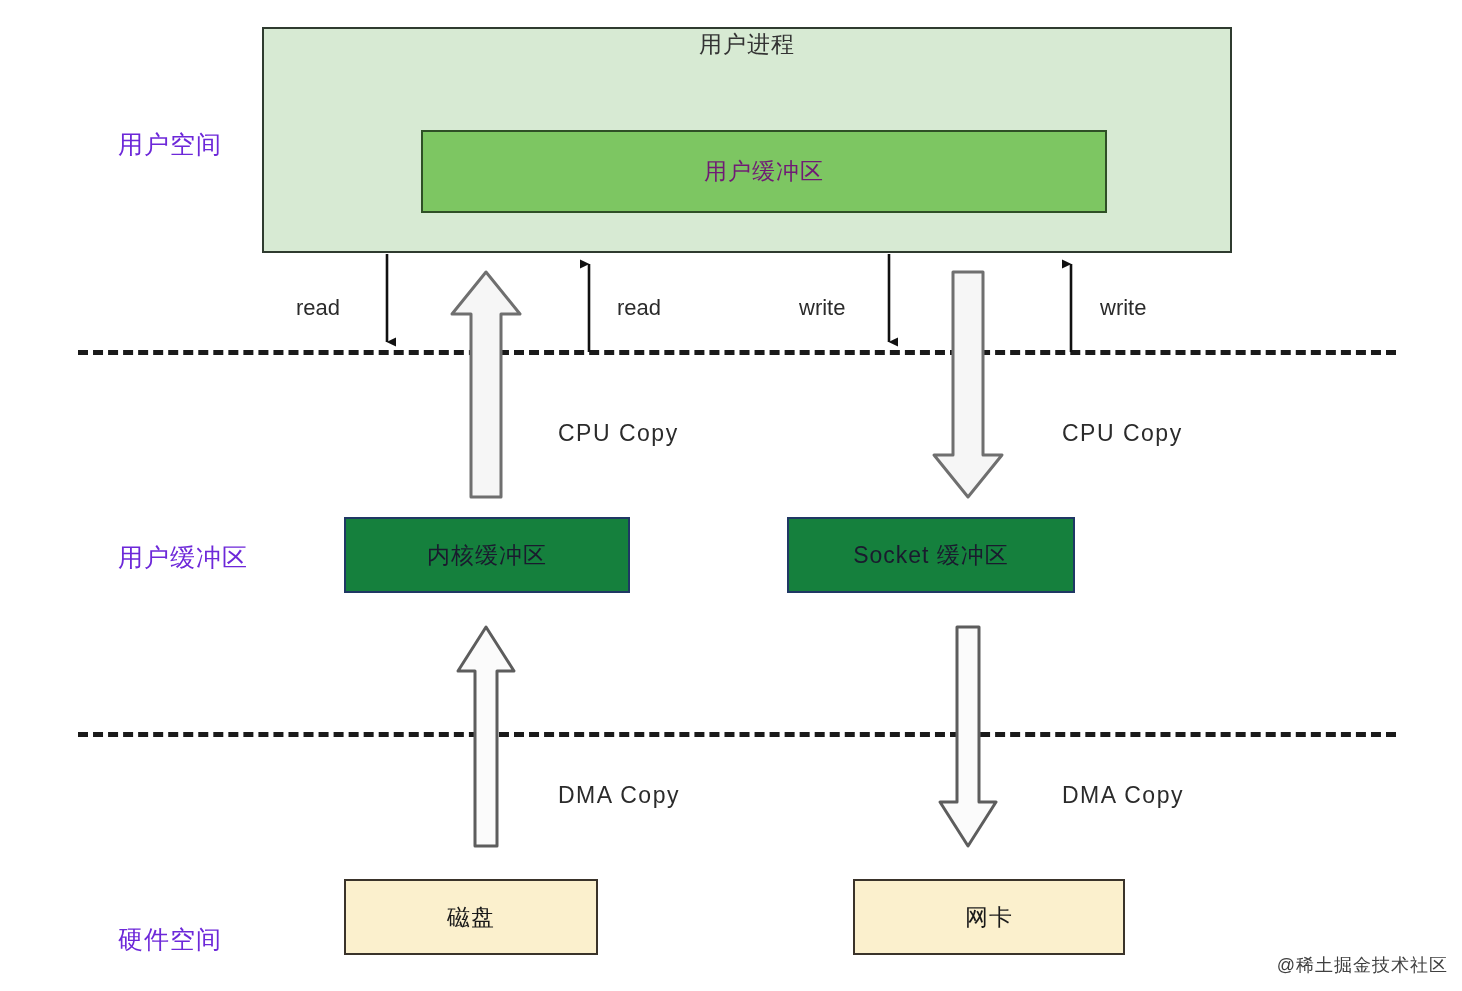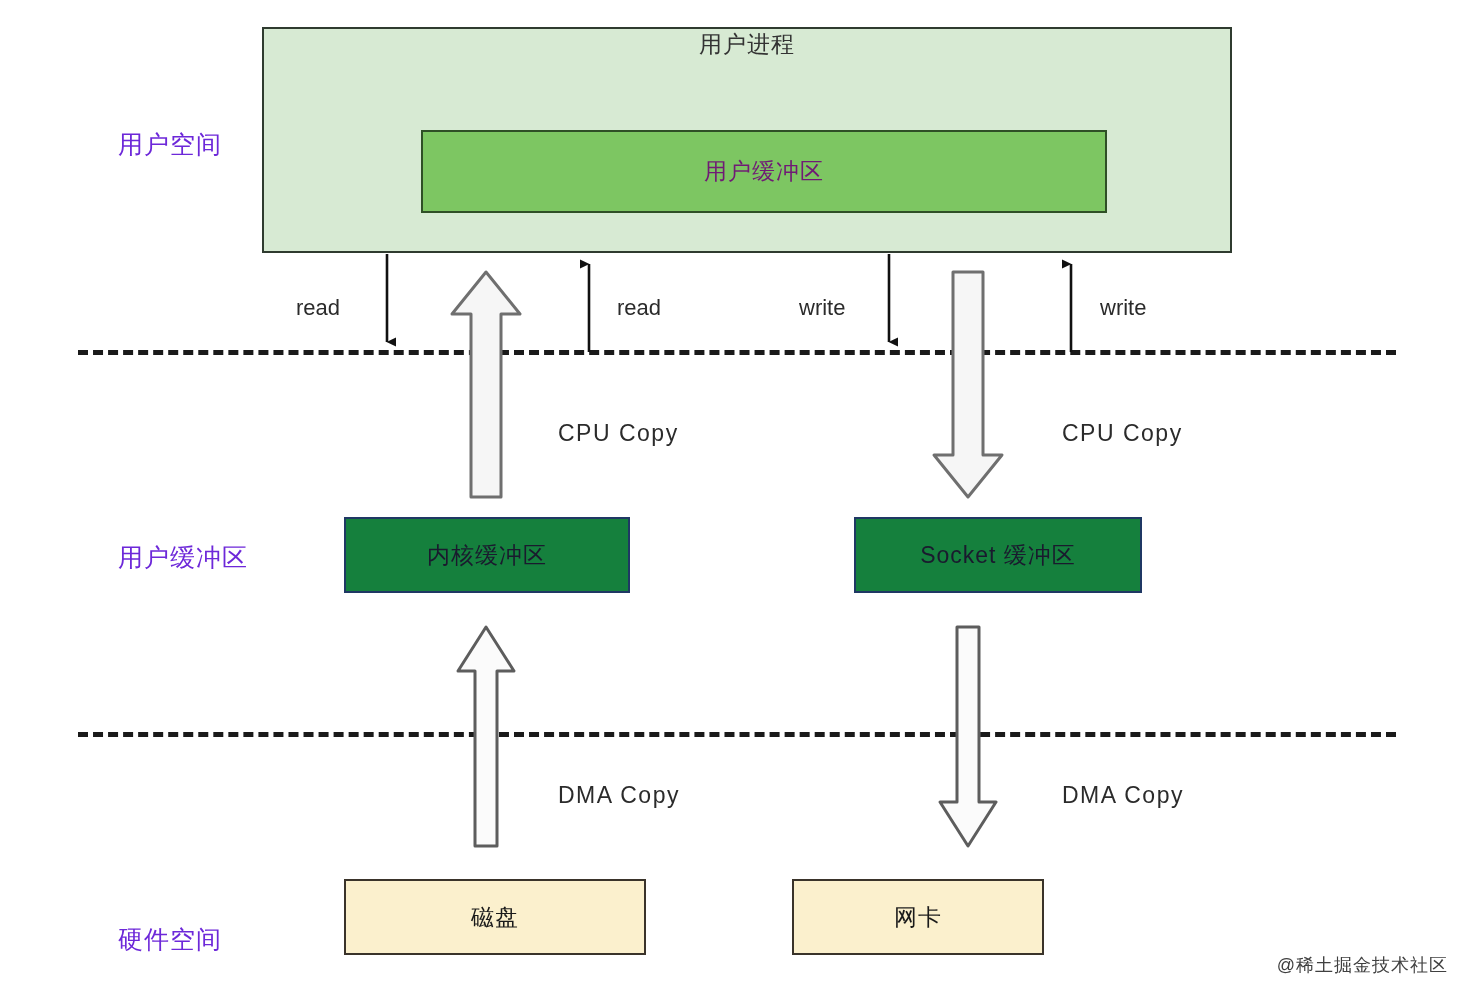--- a/index.html
+++ b/index.html
@@ -63,31 +63,31 @@
   }
   
   .kbuf {
     background: #15803d;
     border: 2px solid #1f3864;
     font-size: 23px;
     color: #1a1a2e;
     letter-spacing: 1px;
   }
   #kernel-buffer-box { left: 344px; top: 517px; width: 286px; height: 76px; }
-  #socket-buffer-box { left: 854px; top: 517px; width: 288px; height: 76px; }
+  #socket-buffer-box { left: 787px; top: 517px; width: 288px; height: 76px; }
   
   .hwbox {
     background: #fbf0cd;
     border: 2px solid #3a332a;
     font-size: 23px;
     color: #1a1a1a;
     letter-spacing: 1px;
   }
-  #disk-box { left: 344px; top: 879px; width: 302px; height: 76px; }
-  #nic-box  { left: 792px; top: 879px; width: 252px; height: 76px; }
+  #disk-box { left: 344px; top: 879px; width: 254px; height: 76px; }
+  #nic-box  { left: 853px; top: 879px; width: 272px; height: 76px; }
   
   .divider {
     position: absolute;
     left: 78px;
     width: 1318px;
     height: 0;
     border-top: 5px dashed #1a1a1a;
   }
   #divider-user-kernel { top: 350px; }
   #divider-kernel-hw   { top: 732px; }

